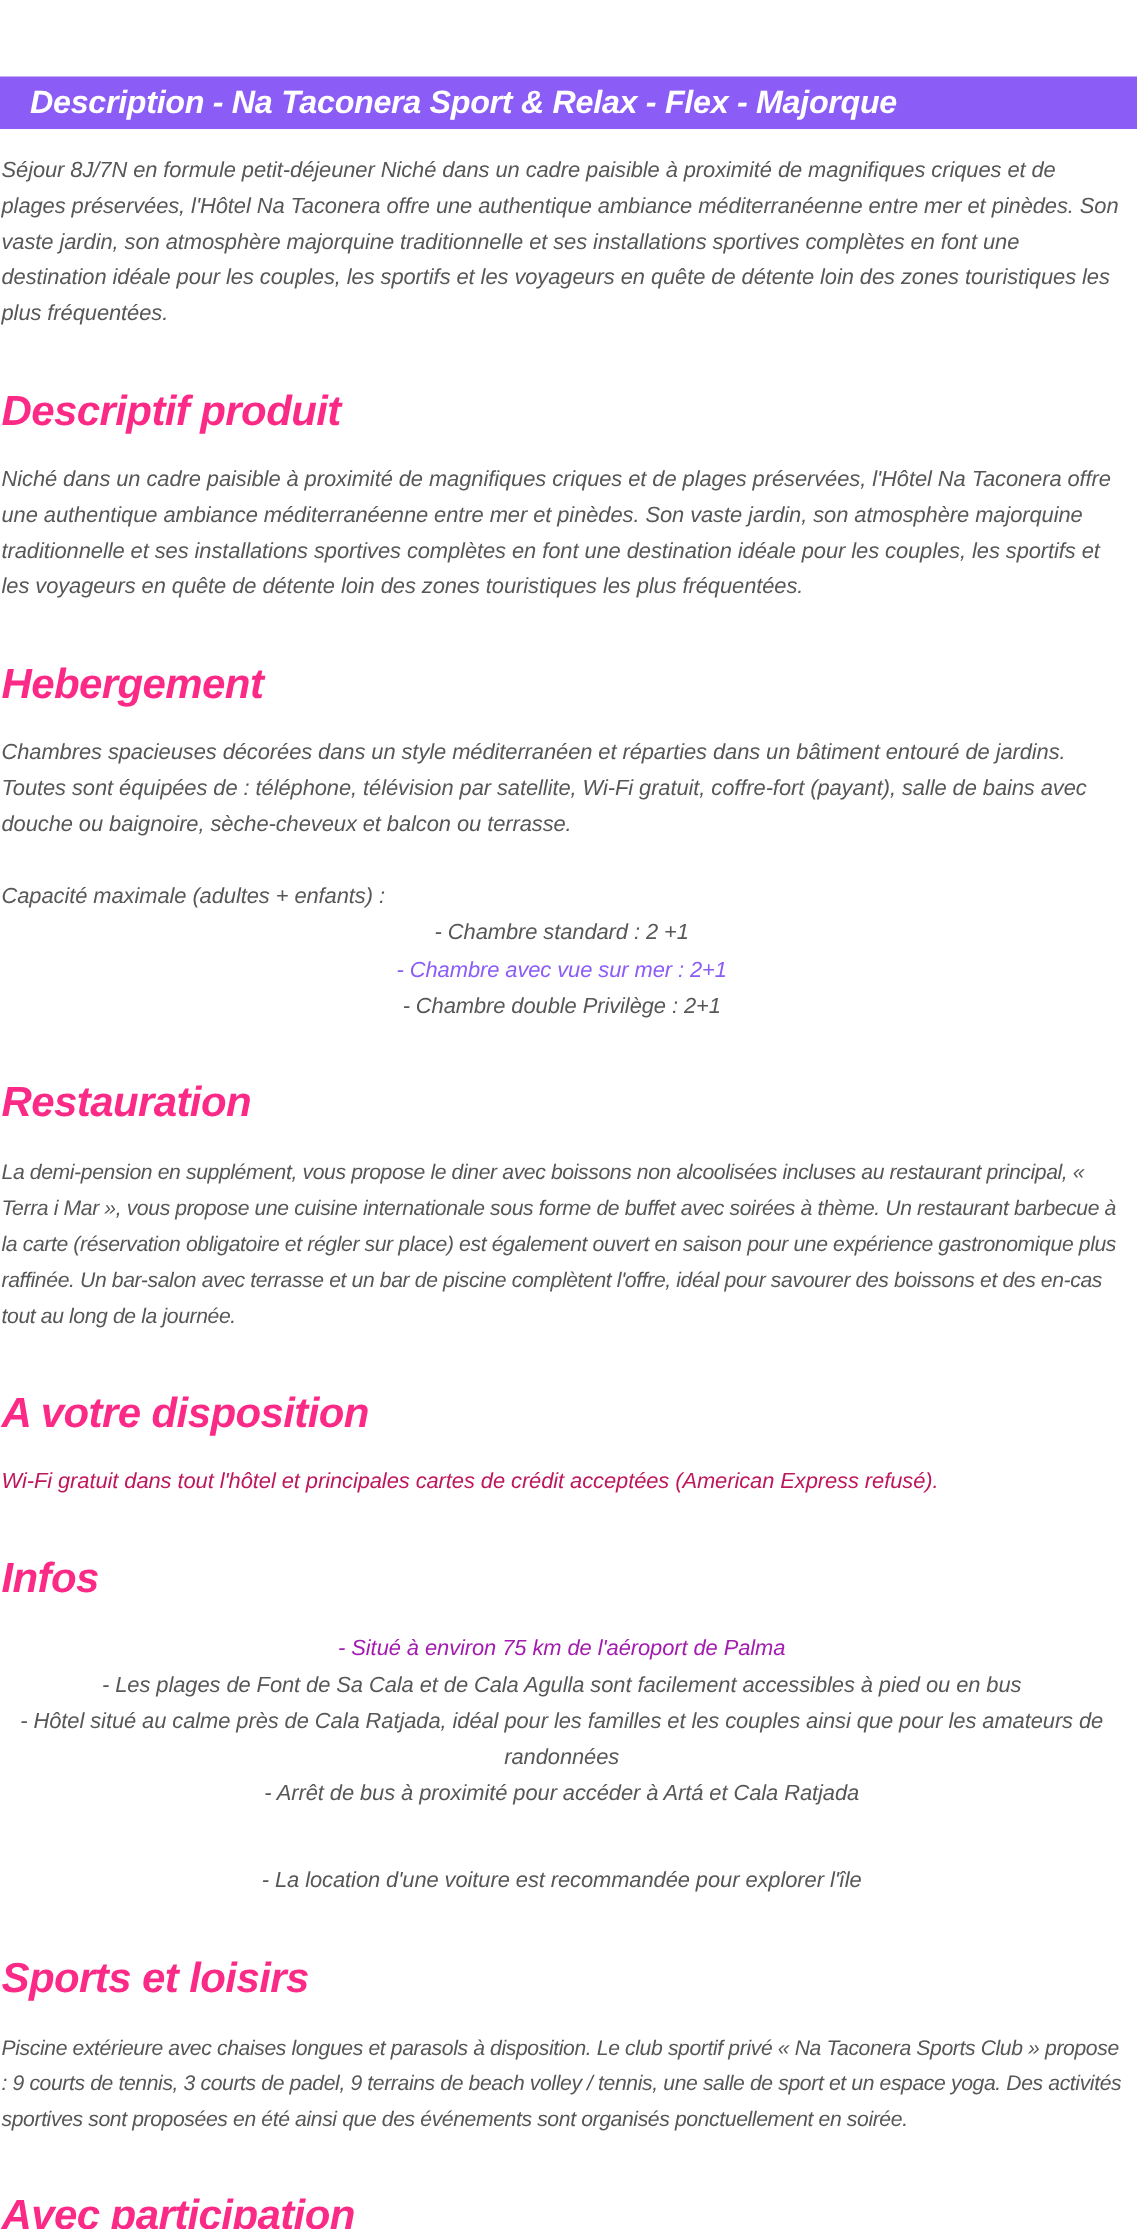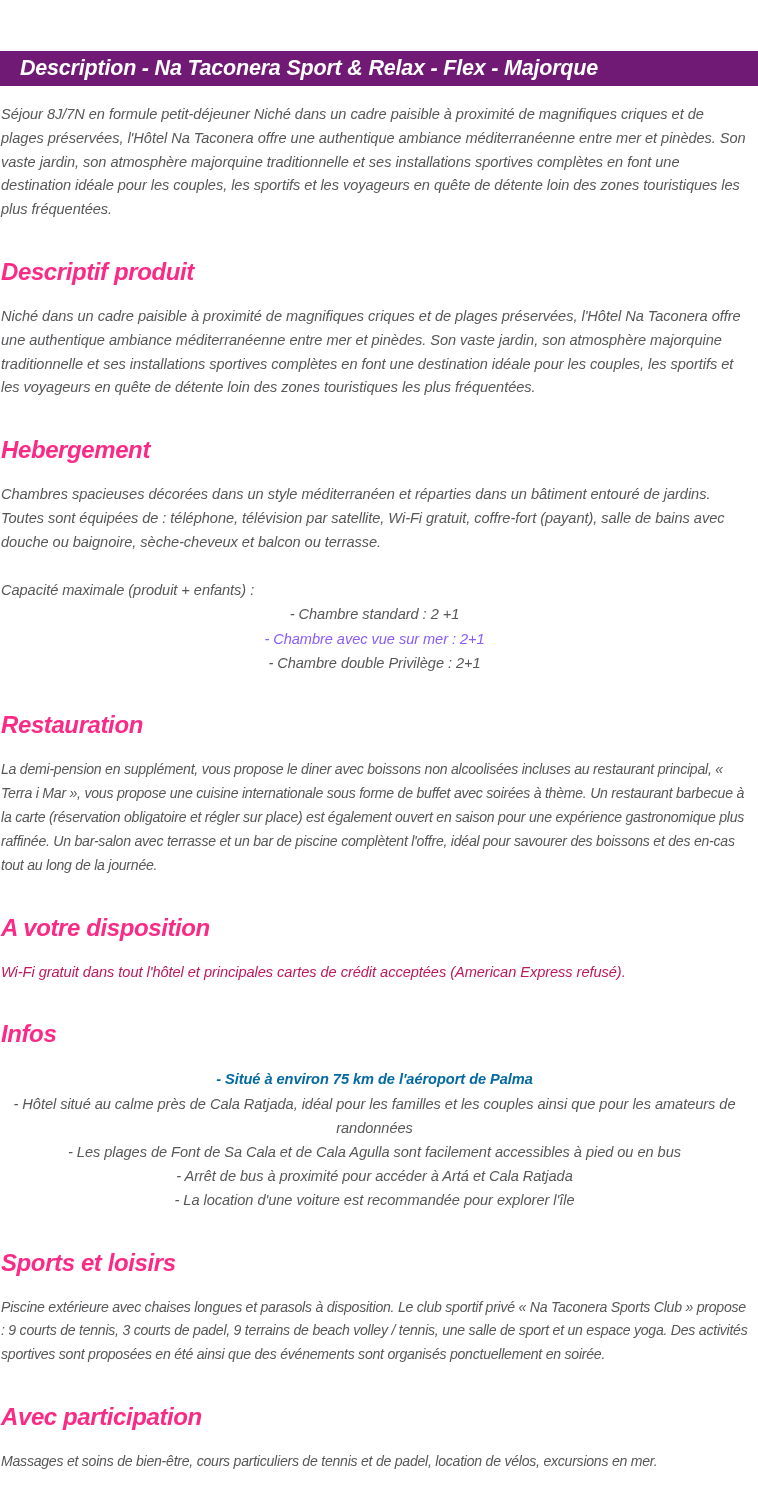--- a/index.html
+++ b/index.html
@@ -79,81 +79,81 @@
     font-size: 14.6px;
     line-height: 24.2px;
     letter-spacing: -0.05px;
     text-align: center;
   }
 
   h2.section-title {
     color: #fb2a86;
     font-style: italic;
     font-weight: bold;
-    font-size: 24px;
+    font-size: 28px;
     line-height: 1;
     margin: 0;
     letter-spacing: -0.4px;
     white-space: nowrap;
   }
 
   
   .gap-heading   { height: 38px; }  
   .gap-afterhead { height: 21px; }  
   .gap-block     { height: 24px; }
 </style>
 </head>
 <body>
 
 <div class="page">
 
-  <div class="title-bar" style="background: #701a75;">
+  <div class="title-bar" style="background: #8b5cf6;">
     <span class="title-text" style="color: rgb(255, 255, 255);">Description - Na Taconera Sport &amp; Relax - Flex - Majorque</span>
   </div>
 
   <div class="content">
 
     <p class="para first" style="color: rgb(87, 87, 89);">Séjour 8J/7N en formule petit-déjeuner Niché dans un cadre paisible à proximité de magnifiques criques et de plages préservées, l'Hôtel Na Taconera offre une authentique ambiance méditerranéenne entre mer et pinèdes. Son vaste jardin, son atmosphère majorquine traditionnelle et ses installations sportives complètes en font une destination idéale pour les couples, les sportifs et les voyageurs en quête de détente loin des zones touristiques les plus fréquentées.</p>
 
     <div class="gap-heading"></div>
     <h2 class="section-title" style="color: rgb(251, 42, 134);">Descriptif produit</h2>
     <div class="gap-afterhead"></div>
     <p class="para" style="color: rgb(87, 87, 89);">Niché dans un cadre paisible à proximité de magnifiques criques et de plages préservées, l'Hôtel Na Taconera offre une authentique ambiance méditerranéenne entre mer et pinèdes. Son vaste jardin, son atmosphère majorquine traditionnelle et ses installations sportives complètes en font une destination idéale pour les couples, les sportifs et les voyageurs en quête de détente loin des zones touristiques les plus fréquentées.</p>
 
     <div class="gap-heading"></div>
     <h2 class="section-title" style="color: rgb(251, 42, 134);">Hebergement</h2>
     <div class="gap-afterhead"></div>
     <p class="para" style="color: rgb(87, 87, 89);">Chambres spacieuses décorées dans un style méditerranéen et réparties dans un bâtiment entouré de jardins. Toutes sont équipées de : téléphone, télévision par satellite, Wi-Fi gratuit, coffre-fort (payant), salle de bains avec douche ou baignoire, sèche-cheveux et balcon ou terrasse.</p>
     <div class="gap-block"></div>
-    <p class="para" style="color: rgb(87, 87, 89);">Capacité maximale (produit + enfants) :</p>
+    <p class="para" style="color: rgb(87, 87, 89);">Capacité maximale (adultes + enfants) :</p>
     <ul class="list">
       <li style="color: rgb(87, 87, 89);">- Chambre standard : 2 +1</li>
       <li style="color: #8b5cf6;">- Chambre avec vue sur mer : 2+1</li>
       <li style="color: rgb(87, 87, 89);">- Chambre double Privilège : 2+1</li>
     </ul>
 
     <div class="gap-heading"></div>
     <h2 class="section-title" style="color: rgb(251, 42, 134);">Restauration</h2>
     <div class="gap-afterhead"></div>
     <p class="para tight" style="color: rgb(87, 87, 89);">La demi-pension en supplément, vous propose le diner avec boissons non alcoolisées incluses au restaurant principal, « Terra i Mar », vous propose une cuisine internationale sous forme de buffet avec soirées à thème. Un restaurant barbecue à la carte (réservation obligatoire et régler sur place) est également ouvert en saison pour une expérience gastronomique plus raffinée. Un bar-salon avec terrasse et un bar de piscine complètent l'offre, idéal pour savourer des boissons et des en-cas tout au long de la journée.</p>
 
     <div class="gap-heading"></div>
     <h2 class="section-title" style="color: rgb(251, 42, 134);">A votre disposition</h2>
     <div class="gap-afterhead"></div>
     <p class="para" style="color: #be185d;">Wi-Fi gratuit dans tout l'hôtel et principales cartes de crédit acceptées (American Express refusé).</p>
 
     <div class="gap-heading"></div>
     <h2 class="section-title" style="color: rgb(251, 42, 134);">Infos</h2>
     <div class="gap-afterhead"></div>
     <ul class="list">
-      <li style="color: #0369a1; font-weight: bold;">- Situé à environ 75 km de l'aéroport de Palma</li>
+      <li style="color: #a21caf;">- Situé à environ 75 km de l'aéroport de Palma</li>
+      <li style="color: rgb(87, 87, 89);">- Les plages de Font de Sa Cala et de Cala Agulla sont facilement accessibles à pied ou en bus</li>
       <li style="color: rgb(87, 87, 89);">- Hôtel situé au calme près de Cala Ratjada, idéal pour les familles et les couples ainsi que pour les amateurs de randonnées</li>
-      <li style="color: rgb(87, 87, 89);">- Les plages de Font de Sa Cala et de Cala Agulla sont facilement accessibles à pied ou en bus</li>
       <li style="color: rgb(87, 87, 89);">- Arrêt de bus à proximité pour accéder à Artá et Cala Ratjada</li>
-      <li style="color: rgb(87, 87, 89);">- La location d'une voiture est recommandée pour explorer l'île</li>
+      <li style="color: rgb(87, 87, 89); margin-top: 34px;">- La location d'une voiture est recommandée pour explorer l'île</li>
     </ul>
 
     <div class="gap-heading"></div>
     <h2 class="section-title" style="color: rgb(251, 42, 134);">Sports et loisirs</h2>
     <div class="gap-afterhead"></div>
     <p class="para tight" style="color: rgb(87, 87, 89);">Piscine extérieure avec chaises longues et parasols à disposition. Le club sportif privé « Na Taconera Sports Club » propose : 9 courts de tennis, 3 courts de padel, 9 terrains de beach volley / tennis, une salle de sport et un espace yoga. Des activités sportives sont proposées en été ainsi que des événements sont organisés ponctuellement en soirée.</p>
 
     <div class="gap-heading"></div>
     <h2 class="section-title" style="color: rgb(251, 42, 134);">Avec participation</h2>
     <div class="gap-afterhead"></div>

